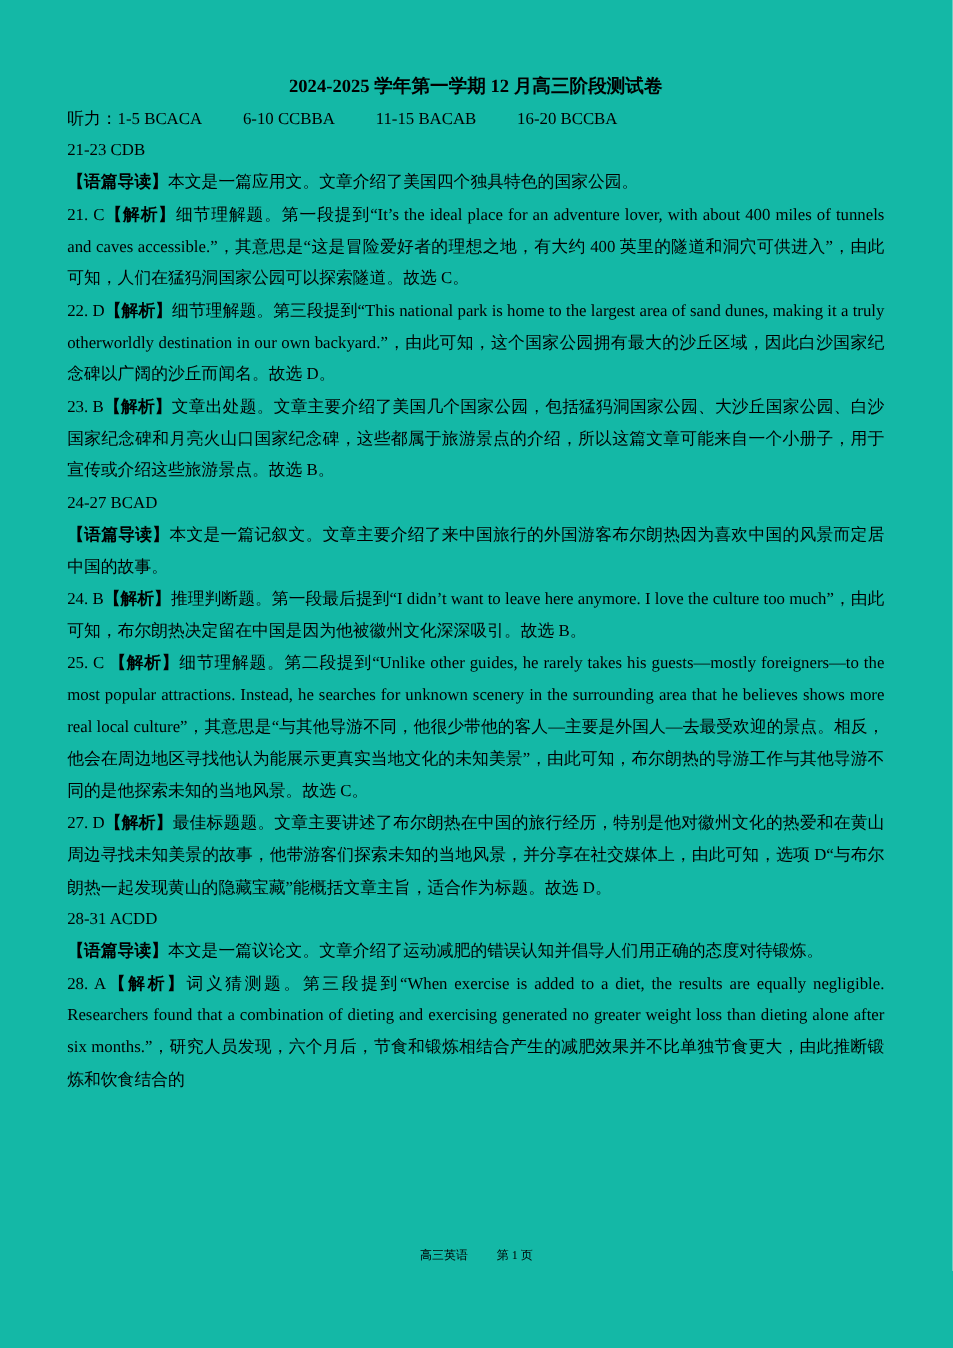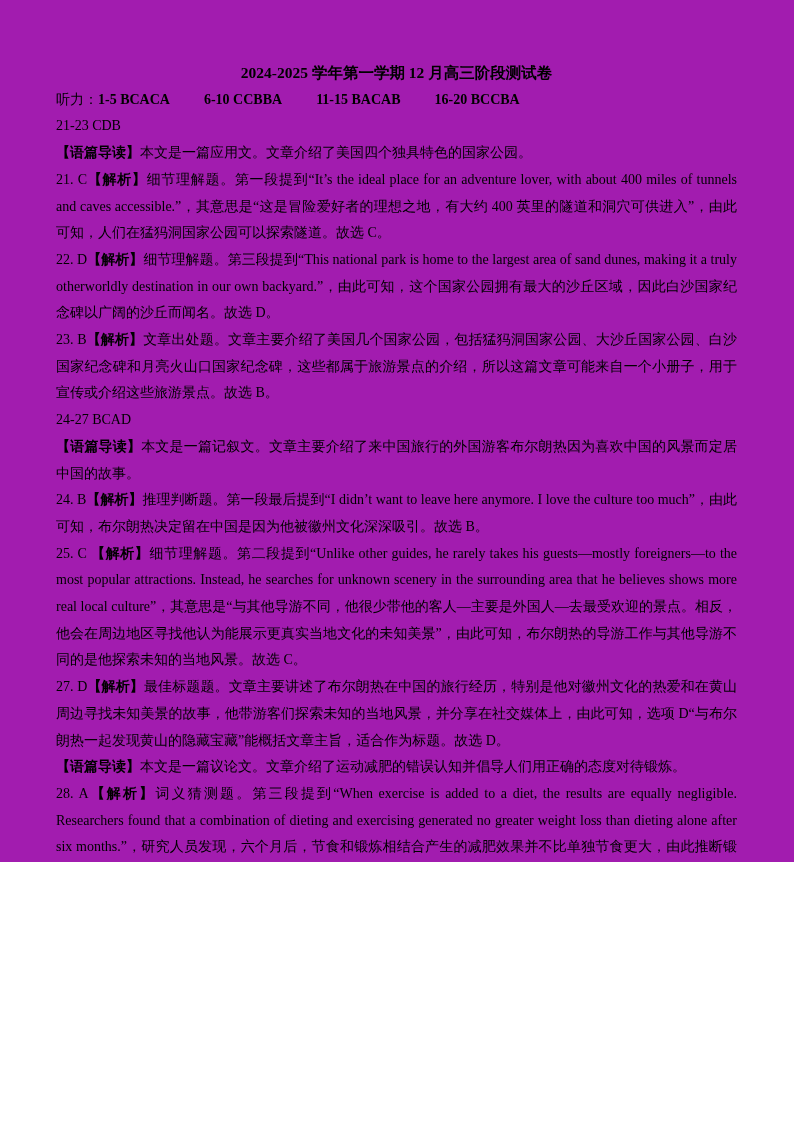--- a/index.html
+++ b/index.html
@@ -3,22 +3,22 @@
 <meta charset="utf-8">
 <style>
   html, body {
     margin: 0;
     padding: 0;
     background: #ffffff;
   }
   .page {
     position: relative;
     width: 794px;
-    height: 862px;
-    background: #a21caf;
+    height: 1123px;
+    background: #14b8a6;
     color: #000000;
     font-family: "Liberation Serif", "DejaVu Serif", serif;
     overflow: hidden;
   }
   .content {
     position: absolute;
     left: 56px;
     top: 60px;
     width: 681px;
   }
@@ -34,21 +34,20 @@
     text-align: center;
     line-height: 26.7px;
   }
   .line {
     font-size: 14px;
     line-height: 26.7px;
   }
   .lgroup {
     display: inline-block;
     margin-right: 34px;
-    font-weight: bold;
   }
   .lgroup:last-child { margin-right: 0; text-align: center; }
   .para {
     font-size: 14px;
     line-height: 26.7px;
     text-align: justify;
     text-justify: inter-ideograph;
   }
   .b {
     font-weight: bold;
@@ -80,20 +79,21 @@
         <div class="para"><span>21-23 CDB</span></div>
         <div class="para"><span class="b">【语篇导读】</span><span>本文是一篇应用文。文章介绍了美国四个独具特色的国家公园。</span></div>
         <div class="para"><span>21. C</span><span class="b">【解析】</span><span>细节理解题。第一段提到“It’s the ideal place for an adventure lover, with about 400 miles of tunnels and caves accessible.”，其意思是“这是冒险爱好者的理想之地，有大约 400 英里的隧道和洞穴可供进入”，由此可知，人们在猛犸洞国家公园可以探索隧道。故选 C。</span></div>
         <div class="para"><span>22. D</span><span class="b">【解析】</span><span>细节理解题。第三段提到“This national park is home to the largest area of sand dunes, making it a truly otherworldly destination in our own backyard.”，由此可知，这个国家公园拥有最大的沙丘区域，因此白沙国家纪念碑以广阔的沙丘而闻名。故选 D。</span></div>
         <div class="para"><span>23. B</span><span class="b">【解析】</span><span>文章出处题。文章主要介绍了美国几个国家公园，包括猛犸洞国家公园、大沙丘国家公园、白沙国家纪念碑和月亮火山口国家纪念碑，这些都属于旅游景点的介绍，所以这篇文章可能来自一个小册子，用于宣传或介绍这些旅游景点。故选 B。</span></div>
         <div class="para"><span>24-27 BCAD</span></div>
         <div class="para"><span class="b">【语篇导读】</span><span>本文是一篇记叙文。文章主要介绍了来中国旅行的外国游客布尔朗热因为喜欢中国的风景而定居中国的故事。</span></div>
         <div class="para"><span>24. B</span><span class="b">【解析】</span><span>推理判断题。第一段最后提到“I didn’t want to leave here anymore. I love the culture too much”，由此可知，布尔朗热决定留在中国是因为他被徽州文化深深吸引。故选 B。</span></div>
         <div class="para"><span>25. C </span><span class="b">【解析】</span><span>细节理解题。第二段提到“Unlike other guides, he rarely takes his guests—mostly foreigners—to the most popular attractions. Instead, he searches for unknown scenery in the surrounding area that he believes shows more real local culture”，其意思是“与其他导游不同，他很少带他的客人—主要是外国人—去最受欢迎的景点。相反，他会在周边地区寻找他认为能展示更真实当地文化的未知美景”，由此可知，布尔朗热的导游工作与其他导游不同的是他探索未知的当地风景。故选 C。</span></div>
         <div class="para"><span>27. D</span><span class="b">【解析】</span><span>最佳标题题。文章主要讲述了布尔朗热在中国的旅行经历，特别是他对徽州文化的热爱和在黄山周边寻找未知美景的故事，他带游客们探索未知的当地风景，并分享在社交媒体上，由此可知，选项 D“与布尔朗热一起发现黄山的隐藏宝藏”能概括文章主旨，适合作为标题。故选 D。</span></div>
+        <div class="para"><span>28-31 ACDD</span></div>
         <div class="para"><span class="b">【语篇导读】</span><span>本文是一篇议论文。文章介绍了运动减肥的错误认知并倡导人们用正确的态度对待锻炼。</span></div>
         <div class="para"><span>28. A</span><span class="b">【解析】</span><span>词义猜测题。第三段提到“When exercise is added to a diet, the results are equally negligible. Researchers found that a combination of dieting and exercising generated no greater weight loss than dieting alone after six months.”，研究人员发现，六个月后，节食和锻炼相结合产生的减肥效果并不比单独节食更大，由此推断锻炼和饮食结合的</span></div>
       </div>
   </div>
 
   <div class="footer">
     <span>高三英语</span><span class="footer-gap"></span><span>第 1 页</span>
   </div>
 </div>
 

